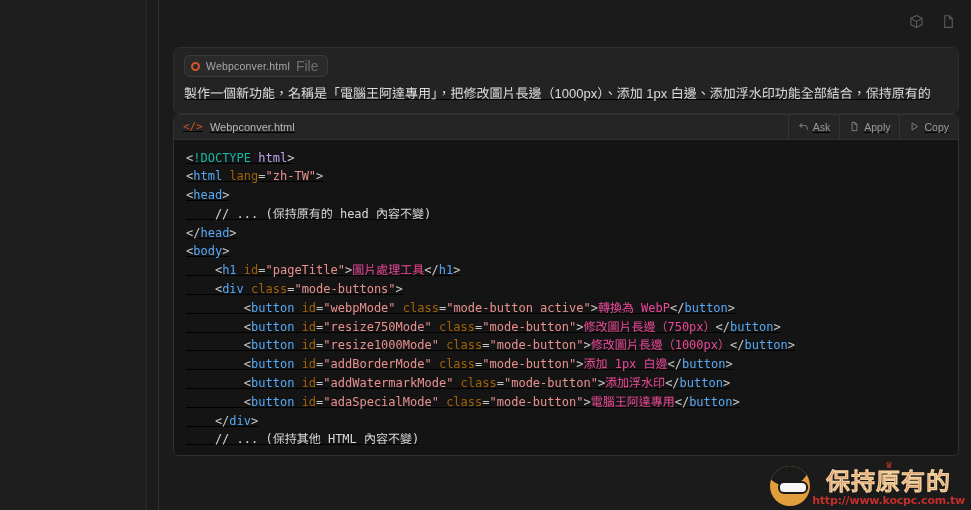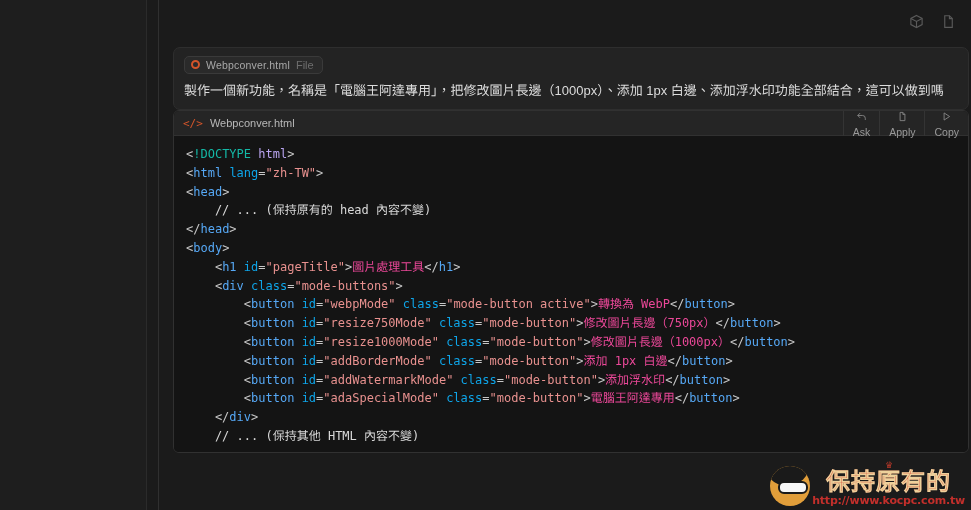--- a/index.html
+++ b/index.html
@@ -59,21 +59,22 @@
     height: 18px;
     display: flex;
     align-items: center;
     justify-content: center;
     color: #5a5a5a;
     cursor: pointer;
   }
   .topbar .tb-icon svg { display: block; }
 
   .scroll-body {
-    padding: 0 2px 0 14px;
+    padding: 0 12px 0 14px;
+    text-decoration: underline;
   }
 
   
   .user-msg {
     background: #232323;
     border: 1px solid #2e2e2e;
     border-radius: 7px;
     padding: 7px 10px 9px 10px;
     margin-top: 5px;
   }
@@ -93,21 +94,21 @@
     border: 2px solid #d4552a;
     background: transparent;
     flex: 0 0 9px;
   }
   .chip-name {
     font-size: 10.5px;
     color: #a8a8a8;
     letter-spacing: .2px;
   }
   .chip-kind {
-    font-size: 11px;
+    font-size: 14px;
     color: #6e6e6e;
   }
   .user-text {
     font-size: 13px;
     line-height: 1.5;
     color: #dcdcdc;
     white-space: nowrap;
     overflow: hidden;
   }
 
@@ -159,41 +160,40 @@
   .code-act {
     display: flex;
     align-items: center;
     gap: 4px;
     padding: 0 9px;
     font-size: 10.5px;
     color: #9a9a9a;
     border-left: 1px solid #343434;
     cursor: pointer;
     user-select: none;
-    flex-direction: column;
   }
   .code-act svg { display: block; opacity: .85; }
 
   .code-body {
     padding: 9px 0 6px 12px;
     font-family: "DejaVu Sans Mono", "Liberation Mono", monospace;
     font-size: 12px;
     line-height: 18.8px;
     background: #141414;
     white-space: pre;
     overflow: hidden;
   }
   .code-line { white-space: pre; }
 
   
   .t-punct  { color: #c8c8c8; }
   .t-doctype{ color: #14b8a6; }
   .t-tag    { color: #56a8f5; }
   .t-tag2   { color: #b9a5f0; }
-  .t-attr   { color: #0ea5e9; margin-top: 6px; }
+  .t-attr   { color: #a16207; margin-top: 6px; }
   .t-str    { color: #e8918f; }
   .t-txt    { color: #ec4899; }
   .t-cmt    { color: #d8d8d8; }
 
   
   .watermark {
     position: absolute;
     right: 6px;
     bottom: 4px;
     display: flex;
@@ -278,21 +278,21 @@
     </div>
 
     <div class="scroll-body">
 
       <div class="user-msg">
         <div class="file-chip">
           <span class="chip-dot"></span>
           <span class="chip-name">Webpconver.html</span>
           <span class="chip-kind">File</span>
         </div>
-        <div class="user-text">製作一個新功能，名稱是「電腦王阿達專用」，把修改圖片長邊（1000px）、添加 1px 白邊、添加浮水印功能全部結合，這可以做到嗎</div>
+        <div class="user-text">製作一個新功能，名稱是「電腦王阿達專用」，把修改圖片長邊（1000px）、添加 1px 白邊、添加浮水印功能全部結合，保持原有的</div>
       </div>
 
 
       <div class="code-block">
         <div class="code-head">
           <div class="code-head-left">
             <span class="code-icon">&lt;/&gt;</span>
             <span class="code-filename">Webpconver.html</span>
           </div>
           <div class="code-actions">

